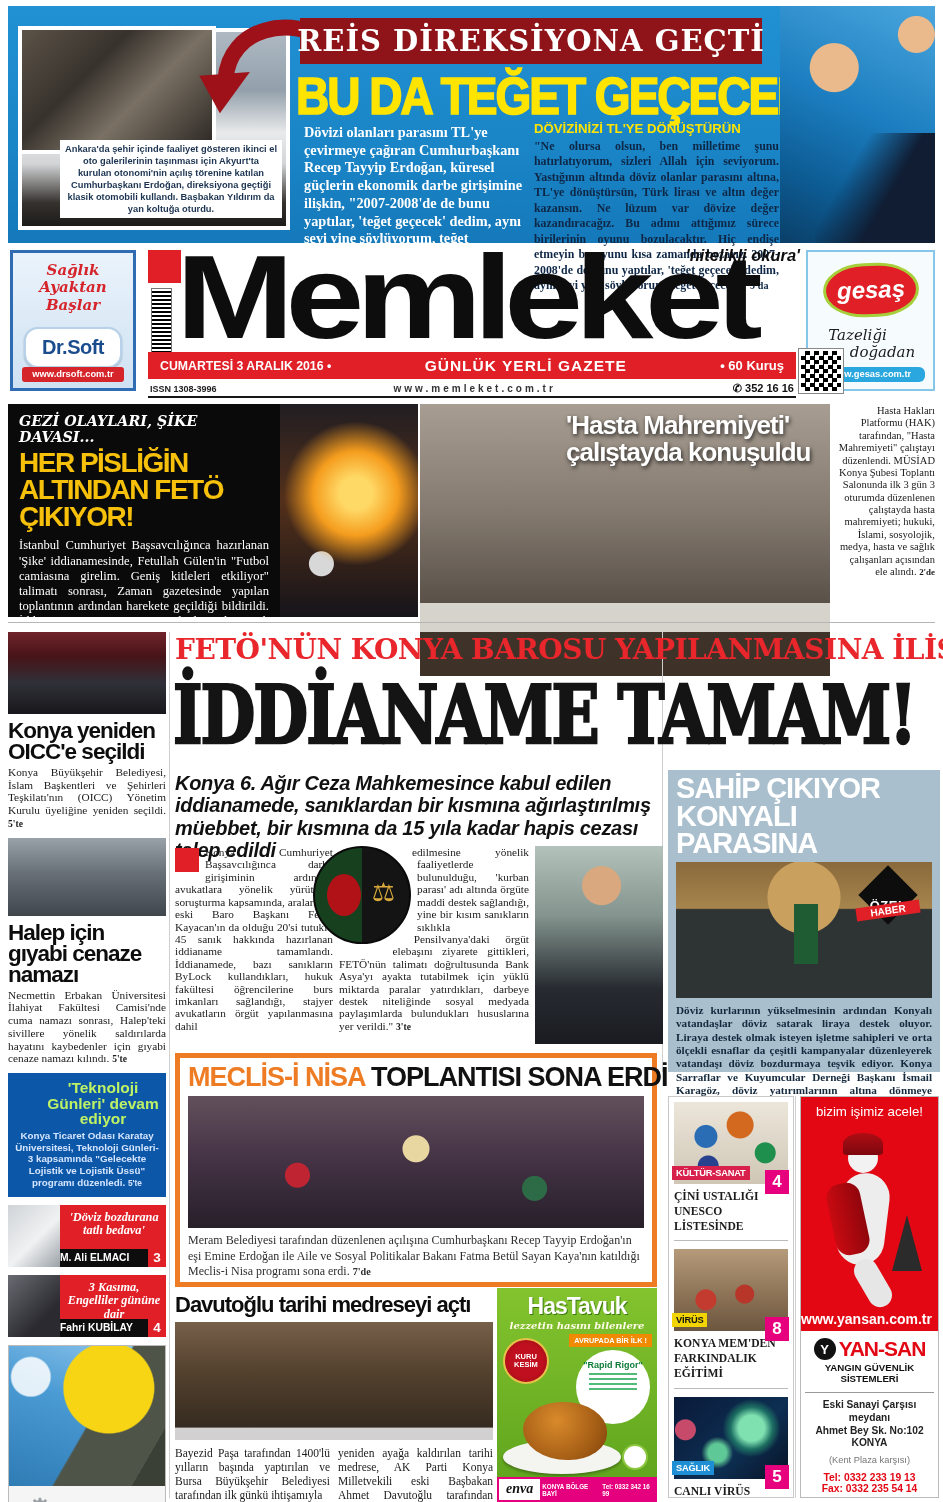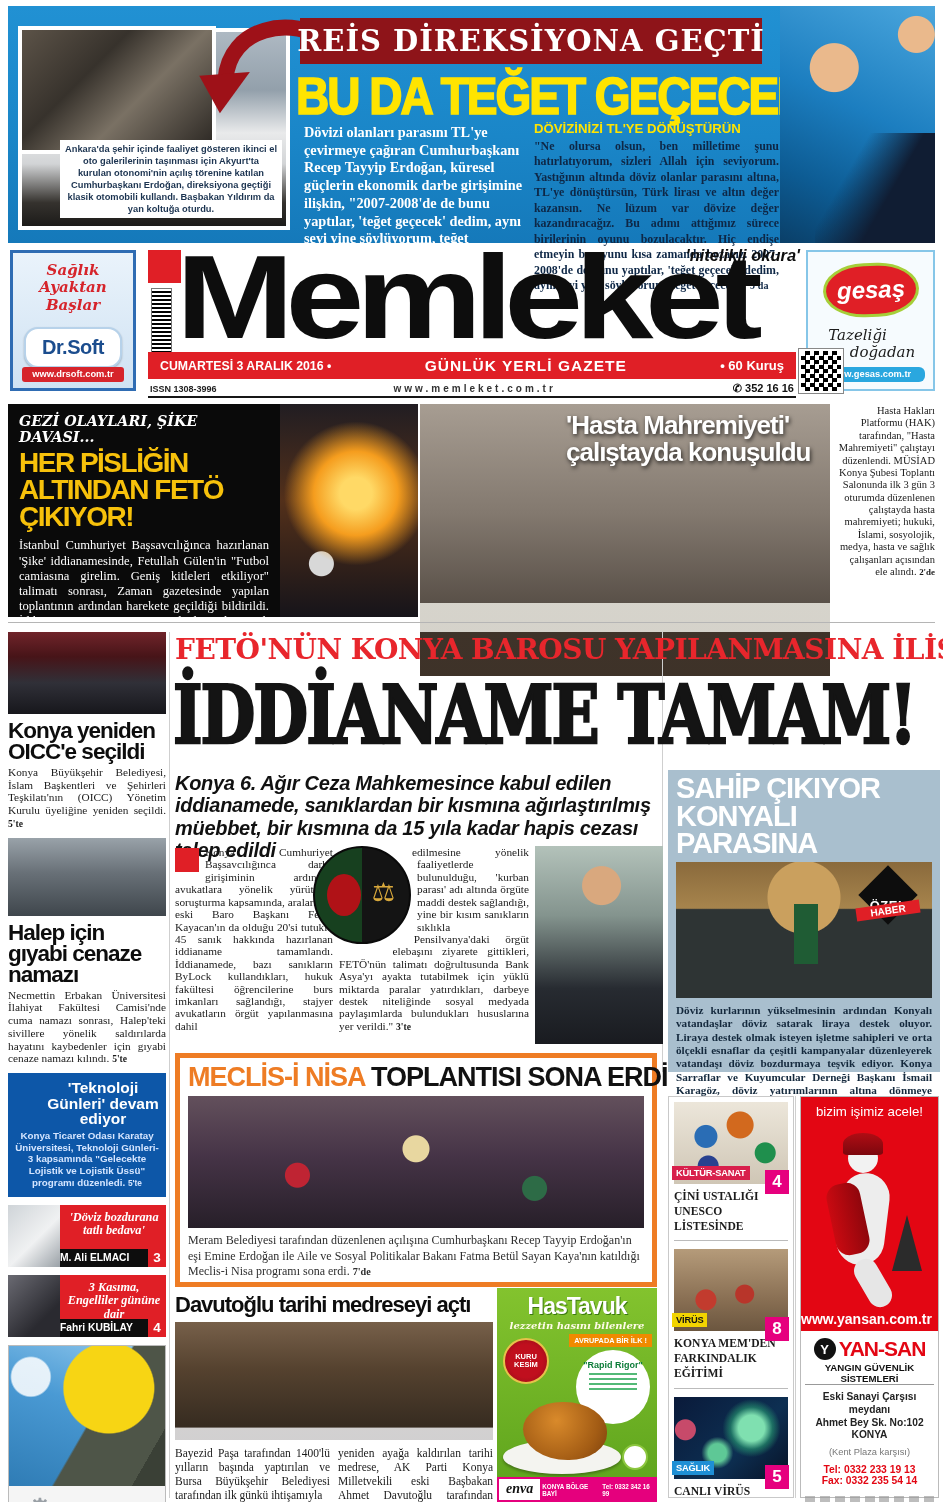--- a/index.html
+++ b/index.html
@@ -73,21 +73,21 @@
   .vline2 { left:662px; top:632px; width:1px; height:440px; background:#cfcfcf; }
   .vline3 { left:795px; top:1096px; width:1px; height:402px; background:#cfcfcf; }
 
   .left-col { left:8px; top:632px; width:158px; }
   .lc-photo { width:100%; }
   .ph-oicc { height:82px; background:linear-gradient(180deg,#70242a 0%,#471418 30%,#303038 62%,#17171c 100%); }
   .ph-funeral { height:78px; margin-top:8px; background:linear-gradient(180deg,#99a2a9 0%,#68707 7 45%,#3f464c 100%); background:linear-gradient(180deg,#99a2a9 0%,#687077 45%,#3f464c 100%); }
   .lc-head { font-weight:bold; font-size:22.5px; line-height:.95; letter-spacing:-1px; color:#0d0d0d; margin:6px 0 3px; }
   .lc-body { font-family:"Liberation Serif",serif; font-size:11.3px; line-height:1.13; text-align:justify; color:#1a1a1a; }
   .tech-box { margin-top:8px; background:#0d57a8; padding:7px 6px 8px; text-align:center; }
-  .tech-h { color:#ffffff; font-weight:bold; font-size:15.5px; line-height:1;margin-left:32px; }
+  .tech-h { color:#bef264; font-weight:bold; font-size:15.5px; line-height:1;margin-left:32px; }
   .tech-b { color:#d4e5ff; font-weight:bold; font-size:9.8px; line-height:1.2; margin-top:3px; }
   .columnist { position:relative; height:62px; background:#e01f26; margin-top:8px; }
   .colm-photo { position:absolute; left:0; top:0; width:52px; height:62px; }
   .ph-colm1 { background:linear-gradient(135deg,#cfd4d8,#f0f1f2 55%,#9aa1a7); }
   .ph-colm2 { background:linear-gradient(135deg,#6a6a72,#2a2a30 70%); }
   .colm-quote { margin-left:54px; color:#fff; font-style:italic; font-weight:bold; font-size:12.3px; line-height:1.1; text-align:center; padding:6px 2px 0; font-family:"Liberation Serif",serif; }
   .colm-bar { position:absolute; left:52px; right:0; bottom:0; height:18px; background:#0d0d0d; display:flex; align-items:center; justify-content:space-between; }
   .colm-name { color:#fff; font-weight:bold; font-size:10.3px; padding-right:4px; }
   .colm-num { background:#e01f26; color:#fff; width:18px; height:18px; display:flex; align-items:center; justify-content:center; font-weight:bold; font-size:13.5px; }
   .ad-ozen { margin-top:8px; border:1px solid #bbb; }
@@ -179,21 +179,21 @@
   .ys-helmet { position:absolute; left:42px; top:36px; width:40px; height:22px; border-radius:50% 50% 12% 12%; background:linear-gradient(#b00d14,#7c070d); z-index:2; }
   .ys-head { position:absolute; left:47px; top:46px; width:30px; height:30px; border-radius:50%; background:#f2f2f2; }
   .ys-body { position:absolute; left:38px; top:76px; width:48px; height:92px; border-radius:24px; background:#ededed; transform:rotate(7deg); }
   .ys-ext { position:absolute; left:30px; top:86px; width:34px; height:72px; border-radius:14px; background:linear-gradient(90deg,#c90a11,#8f060c); transform:rotate(-12deg); }
   .ys-cone { position:absolute; right:16px; top:118px; width:0; height:0; border-left:15px solid transparent; border-right:15px solid transparent; border-bottom:56px solid #2b2b2b; }
   .ys-leg { position:absolute; left:60px; top:160px; width:24px; height:52px; border-radius:12px; background:#e6e6e6; transform:rotate(-30deg); }
   .ys-url { position:absolute; left:0; right:0; bottom:4px; text-align:left; font-weight:bold; font-size:14px; }
   .ys-logo-row { display:flex; align-items:center; justify-content:center; gap:3px; margin-top:6px; }
   .ys-logomark { width:22px; height:22px; border-radius:50%; background:#111; color:#fff; font-weight:bold; font-size:13px; display:flex; align-items:center; justify-content:center; }
   .ys-brand { color:#e30613; font-weight:bold; font-size:21px; letter-spacing:-1px; }
-  .ys-sub { text-align:center; font-weight:bold; font-size:9.7px; color:#111; margin:1px 4px 0; padding-bottom:0; border-bottom:1px solid #999; }
+  .ys-sub { text-align:center; font-weight:bold; font-size:9.7px; color:#111; margin:1px 4px 0; padding-bottom:8px; border-bottom:1px solid #999; }
   .ys-addr { text-align:center; font-weight:bold; font-size:10.2px; color:#222; margin-top:6px; line-height:1.25; }
   .ys-note { text-align:center; color:#777; font-size:9.3px; margin-top:5px; }
   .ys-tel { text-align:center; color:#e30613; font-weight:bold; font-size:10.3px; margin-top:7px; }
   .ys-fax { text-align:center; color:#e30613; font-weight:bold; font-size:10.3px; }
   .ys-brands { display:flex; justify-content:space-between; margin:10px 4px 0; }
   .brandsq { width:10px; height:8px; background:#9a9a9a; opacity:.65; }
 </style>
 </head>
 <body>
 

